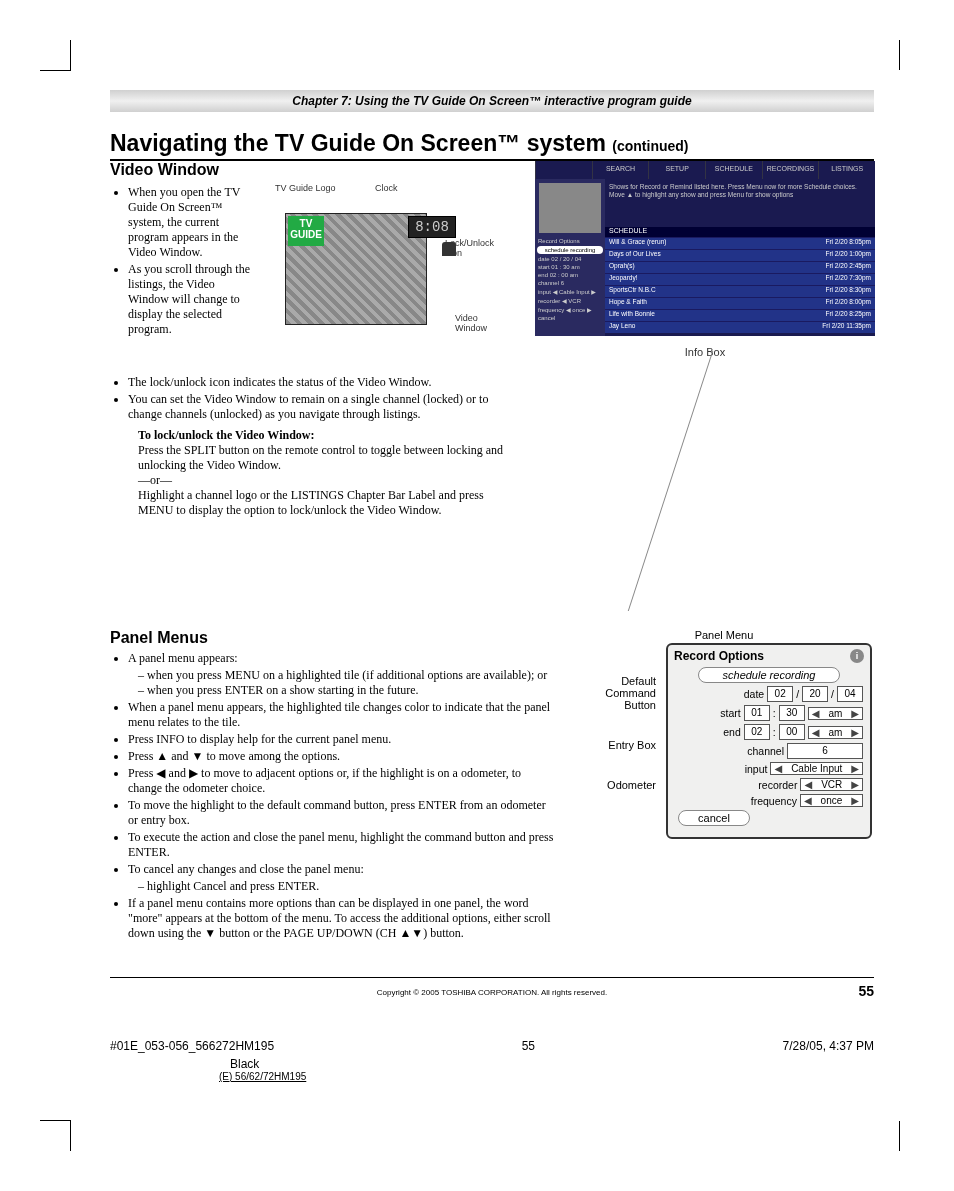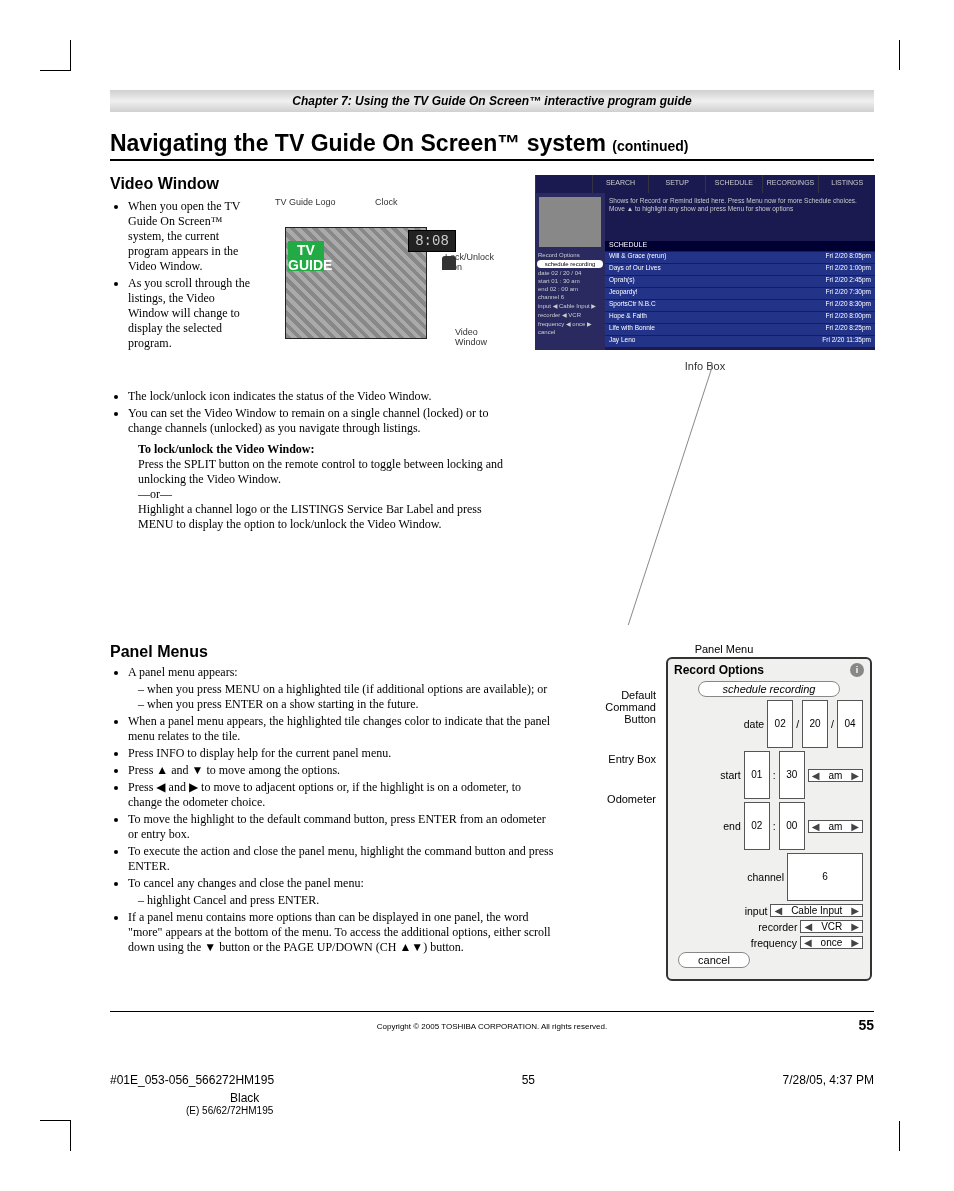--- a/index.html
+++ b/index.html
@@ -31,21 +31,21 @@
     padding: 4px 0;
     font-family: Arial, sans-serif;
     margin: 60px 0 10px 0;
   }
   h1.main-title {
     font-family: Arial, Helvetica, sans-serif;
     font-weight: bold;
     font-size: 23px;
     border-bottom: 2px solid #000;
     padding-bottom: 2px;
-    margin: 18px 0 14px 0;
+    margin: 18px 0 0 0;
   }
   h1.main-title .cont { font-size: 14px; font-weight: bold;}
   .content { display:flex; gap: 20px;}
   .leftcol { flex: 1;}
   .rightcol { width: 350px; flex:none;}
   h2.section {
     font-family: Arial, Helvetica, sans-serif;
     color: #000;
     font-weight: bold;
     font-size: 16px;
@@ -65,21 +65,21 @@
     color:#444;
     margin-left: 5px;
   }
   .vw-frame {
     position:absolute; left:20px; top:30px; width:140px; height:110px;
     border:1px solid #222; background:#555;
   }
   .vw-frame .img { width:100%; height:100%; background: repeating-linear-gradient(45deg,#888,#888 4px,#aaa 4px,#aaa 8px);}
   .label { position:absolute; color:#333;}
   .clock-box {position:absolute; right:-30px; top:2px; width:46px; height:20px; background:#222; color:#ccc; font-family:'Courier New',monospace; font-size:14px; display:flex; align-items:center; justify-content:center; border:1px solid #000;}
-  .logo-box {position:absolute; left:2px; top:13px; width:36px; height:28px; background:#2a4; color:#fff; font-weight:bold; font-size:14px; text-align:center; line-height:1.1; padding-top:2px;}
+  .logo-box {position:absolute; left:2px; top:2px; width:36px; height:28px; background:#2a4; color:#fff; font-weight:bold; font-size:10px; text-align:center; line-height:1.1; padding-top:2px;}
   .lock-ic {position:absolute; right:-30px; top:28px; width:14px; height:14px; background:#333; border-radius:3px 3px 0 0;}
   .sched-illus {
     position:relative; width:340px; height:200px; margin-left:auto;
     font-family: Arial, sans-serif;
   }
   .sched-frame{width:100%; height:175px; background:#1a1a50;}
   .sched-top{height:18px;background:#1a1a50;display:flex;font-size:7px;color:#ccc;}
   .sched-top span{flex:1;text-align:center;padding-top:4px;border-left:1px solid #334;}
   .sched-body{display:flex;height:157px;}
   .sched-left{width:70px;background:#2a2a60;}
@@ -101,21 +101,21 @@
     background:#f0f0ef;
     font-family: Arial, sans-serif;
     font-size:11px;
     padding:4px 6px 8px 6px;
   }
   .panel-menu .title {font-weight:bold; font-size:12px; margin-bottom:4px;display:flex;justify-content:space-between;align-items:center;}
   .panel-menu .title .info-ic{width:14px;height:14px;border-radius:50%;background:#888;color:#fff;font-size:9px;text-align:center;line-height:14px;}
   .panel-menu .cmd {background:#fff;border:1px solid #888;border-radius:10px;text-align:center;padding:1px 0;margin:3px auto;font-style:italic;width:140px;}
   .panel-menu .row {display:flex;justify-content:flex-end;align-items:center;gap:3px;margin:3px 1px;font-size:10.5px;}
   .panel-menu .row .lbl{flex:1;text-align:right;}
-  .panel-menu .ibox{display:inline-block;min-width:20px;height:14px;border:1px solid #555;background:#fff;text-align:center;font-size:10px;line-height:14px;padding:16px 2px;}
+  .panel-menu .ibox{display:inline-block;min-width:20px;height:14px;border:1px solid #555;background:#fff;text-align:center;font-size:10px;line-height:14px;padding:0 2px;}
   .panel-menu .odo{display:inline-flex;align-items:center;border:1px solid #555;background:#fff;font-size:10px;}
   .panel-menu .odo .ar{padding:0 3px;color:#444;}
   .panel-menu .odo .val{padding:0 6px;}
   .footer-line{border-top:1px solid #000; margin-top:30px;}
   .copyright{text-align:center;font-size:8px;margin-top:10px;font-family:Arial,sans-serif;}
   .page-num{text-align:right;font-weight:bold;font-size:14px;margin-top:-14px;font-family:Arial,sans-serif;}
   .meta-row{display:flex;justify-content:space-between;font-size:12px;font-family:Arial,sans-serif;margin-top:40px;color:#000;}
   .meta-bottom{font-size:10px;font-family:Arial,sans-serif;margin-top:4px;}
   .panel-title-label{text-align:center;font-size:11px;font-family:Arial,sans-serif;margin-bottom:2px;}
   .top-row {display:flex; gap:10px;}
@@ -164,21 +164,21 @@
       </div>
 
       <ul class="bullets">
         <li>The lock/unlock icon indicates the status of the Video Window.</li>
         <li>You can set the Video Window to remain on a single channel (locked) or to change channels (unlocked) as you navigate through listings.</li>
       </ul>
       <div class="indent-block">
         <div class="bold">To lock/unlock the Video Window:</div>
         <div>Press the SPLIT button on the remote control to toggle between locking and unlocking the Video Window.</div>
         <div>—or—</div>
-        <div>Highlight a channel logo or the LISTINGS Service Bar Label and press MENU to display the option to lock/unlock the Video Window.</div>
+        <div>Highlight a channel logo or the LISTINGS Chapter Bar Label and press MENU to display the option to lock/unlock the Video Window.</div>
       </div>
     </div>
 
     <div class="rightcol">
       <div class="sched-illus">
         <div class="sched-frame">
           <div class="sched-top">
             <span></span>
             <span>SEARCH</span>
             <span>SETUP</span>
@@ -349,16 +349,16 @@
   <div class="copyright">Copyright © 2005 TOSHIBA CORPORATION. All rights reserved.</div>
   <div class="page-num">55</div>
 
   <div class="meta-row">
     <span>#01E_053-056_566272HM195</span>
     <span>55</span>
     <span>7/28/05, 4:37 PM</span>
   </div>
   <div class="meta-bottom">
     <div style="margin-left:120px;font-size:12px;">Black</div>
-    <div style="margin-left:76px;">(E) 56/62/72HM195</div>
+    <div style="margin-left:109px;text-decoration:underline;">(E) 56/62/72HM195</div>
   </div>
 
 </div>
 
 </body></html>

